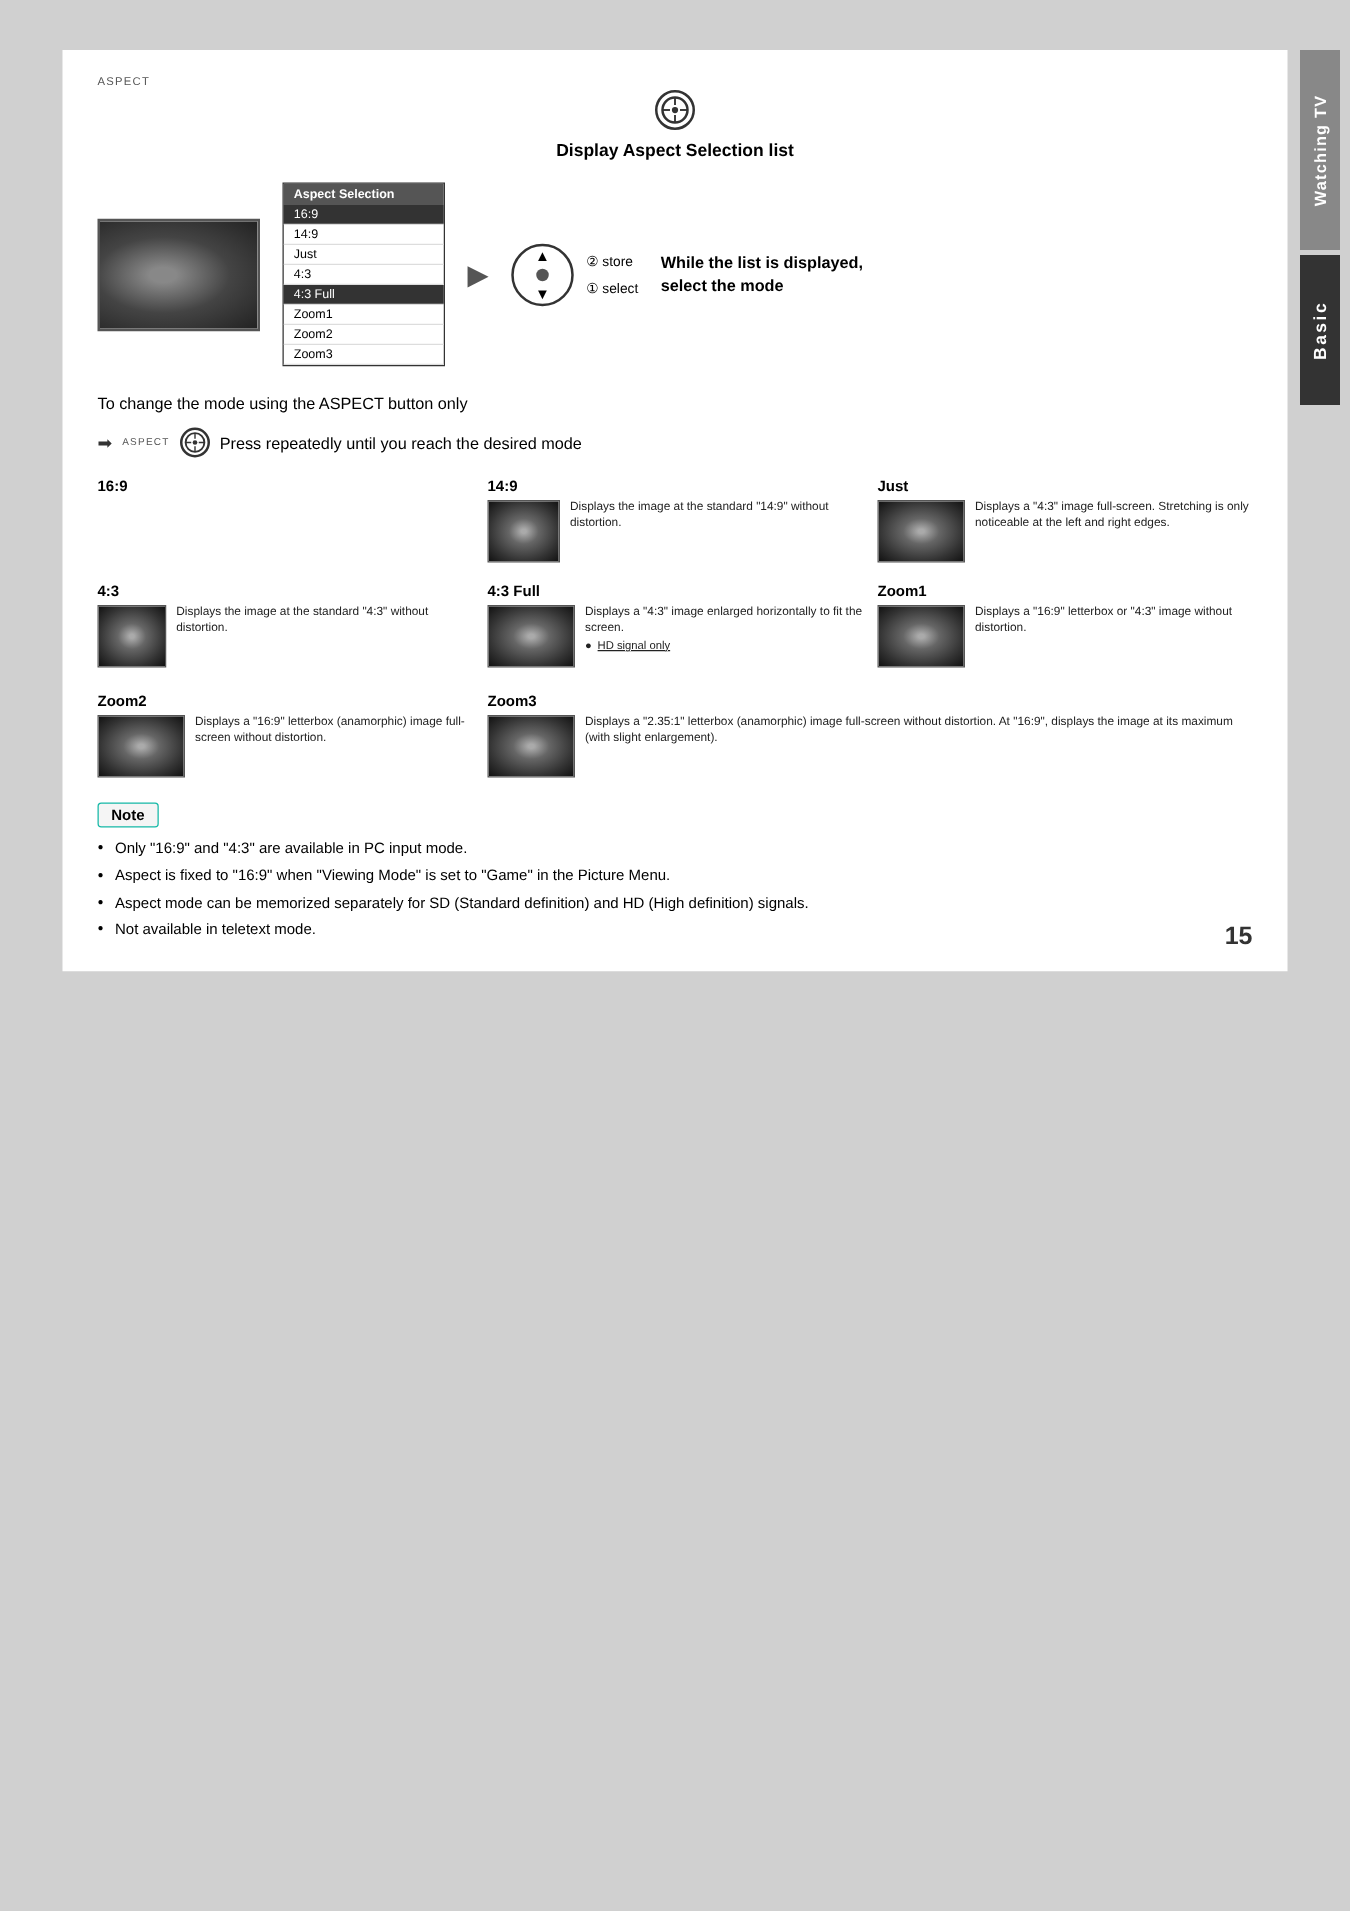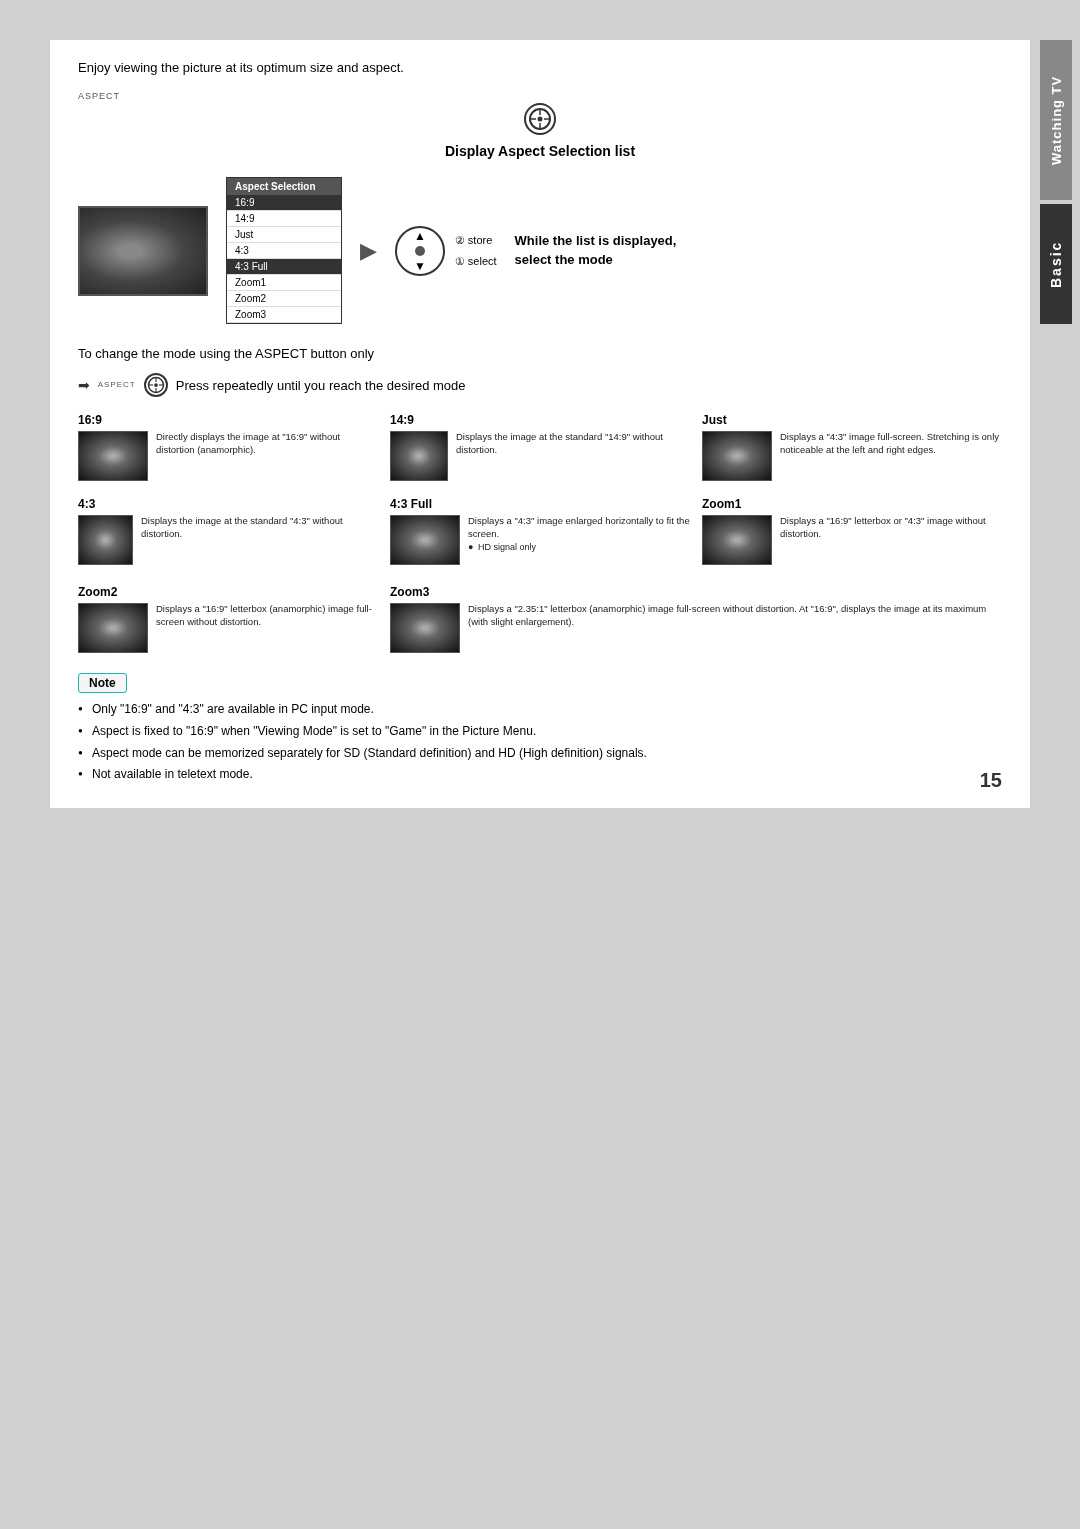--- a/index.html
+++ b/index.html
@@ -129,21 +129,21 @@
     }
     .tv-preview-inner {
       width: 100%;
       height: 100%;
       background: radial-gradient(ellipse at 40% 50%, #888 10%, #444 50%, #222 100%);
     }
     
     .aspect-selection-box {
       background: #fff;
       border: 1px solid #333;
-      width: 116px;
+      width: 130px;
       flex-shrink: 0;
     }
     .aspect-selection-header {
       background: #555;
       color: #fff;
       font-size: 10px;
       font-weight: bold;
       padding: 3px 8px;
     }
     .aspect-selection-item {
@@ -308,41 +308,41 @@
     }
     .aspect-small-label {
       font-size: 8px;
       color: #555;
       letter-spacing: 1px;
       display: block;
       margin-bottom: 1px;
     }
     .hd-only {
       font-size: 9px;
+      text-decoration: underline;
     }
     .bullet-dot {
       font-size: 9px;
       margin-right: 2px;
     }
   </style>
 </head>
 <body>
 
 <div class="page-wrapper">
 
   <div class="sidebar-tab-container">
     <div class="sidebar-tab-watching">Watching TV</div>
     <div class="sidebar-tab-basic">Basic</div>
   </div>
 
   <div class="main-content">
 
 
 
-    <p class="intro-text">Enjoy viewing the picture at its optimum size and aspect.</p>
 
     <div>
       <span class="aspect-label">ASPECT</span>
       <div class="display-aspect-row">
         <div class="aspect-icon">
           <svg width="24" height="24" viewBox="0 0 24 24">
             <circle cx="12" cy="12" r="10" stroke="#333" stroke-width="2" fill="none"></circle>
             <circle cx="12" cy="12" r="2.5" fill="#333"></circle>
             <line x1="12" y1="2" x2="12" y2="8" stroke="#333" stroke-width="1.5"></line>
             <line x1="12" y1="16" x2="12" y2="22" stroke="#333" stroke-width="1.5"></line>
@@ -406,26 +406,20 @@
           <line x1="16" y1="12" x2="22" y2="12" stroke="#333" stroke-width="1.5"></line>
         </svg>
       </div>
       <span>Press repeatedly until you reach the desired mode</span>
     </div>
 
     <div style="display: grid; grid-template-columns: repeat(3, 1fr); gap: 16px 12px; margin-bottom: 20px;">
 
       <div class="mode-item">
         <div class="mode-label">16:9</div>
-        <div class="mode-row">
-          <div class="mode-thumb">
-            <div class="flower-img-wide"></div>
-          </div>
-          <div class="mode-desc">Directly displays the image at "16:9" without distortion (anamorphic).</div>
-        </div>
       </div>
 
       <div class="mode-item">
         <div class="mode-label">14:9</div>
         <div class="mode-row">
           <div class="mode-thumb" style="width:58px;">
             <div class="flower-img"></div>
           </div>
           <div class="mode-desc">Displays the image at the standard "14:9" without distortion.</div>
         </div>

